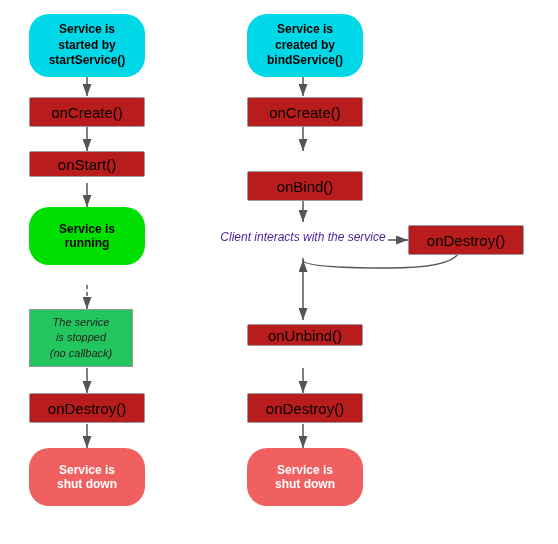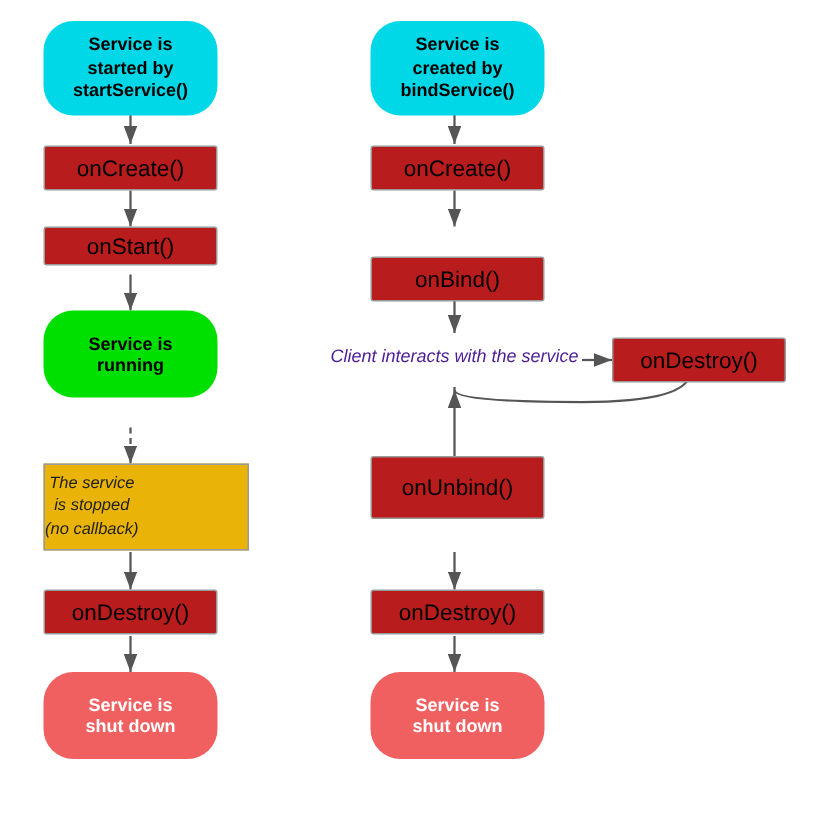--- a/index.html
+++ b/index.html
@@ -119,21 +119,21 @@
 
   <div class="node node-rect" style="left:29px; top:151px; width:116px; height:26px;">
     <span>onStart()</span>
   </div>
 
   <div class="node green" style="left:29px; top:207px; width:116px; min-height:58px; display:flex; align-items:center; justify-content:center; text-align:center; font-weight:bold;">
     <span style="white-space:pre-line;">Service is
 running</span>
   </div>
 
-  <div class="node node-text-italic" style="left:29px; top:309px; width:137px; min-height:58px; border:1px solid #999; background:#eab308; display:flex; align-items:center; justify-content:flex-start;">
+  <div class="node node-text-italic" style="left:29px; top:309px; width:104px; min-height:58px; border:1px solid #999; background:#22c55e; display:flex; align-items:center; justify-content:center;">
     <span style="white-space:pre-line;">The service
 is stopped
 (no callback)</span>
   </div>
 
   <div class="node node-rect" style="left:29px; top:393px; width:116px; height:30px;">
     <span>onDestroy()</span>
   </div>
 
   <div class="node red" style="left:29px; top:448px; width:116px; min-height:58px; display:flex; align-items:center; justify-content:center; text-align:center; font-weight:bold;">
@@ -152,21 +152,21 @@
   </div>
 
   <div class="node node-rect" style="left:247px; top:151px; width:116px; height:30px;margin-top:20px;">
     <span>onBind()</span>
   </div>
 
   <div class="node" style="left:218px; top:222px; width:170px; height:30px; font-style:italic; font-size:12px; color:#4c1d95; display:flex; align-items:center; justify-content:center; text-align:center;">
     <span>Client interacts with the service</span>
   </div>
 
-  <div class="node node-rect" style="left:247px; top:304px; width:116px; height:42px;">
+  <div class="node node-rect" style="left:247px; top:324px; width:116px; height:22px;">
     <span>onUnbind()</span>
   </div>
 
   <div class="node node-rect" style="left:247px; top:393px; width:116px; height:30px;">
     <span>onDestroy()</span>
   </div>
 
   <div class="node red" style="left:247px; top:448px; width:116px; min-height:58px; display:flex; align-items:center; justify-content:center; text-align:center; font-weight:bold;">
     <span style="white-space:pre-line;">Service is
 shut down</span>

